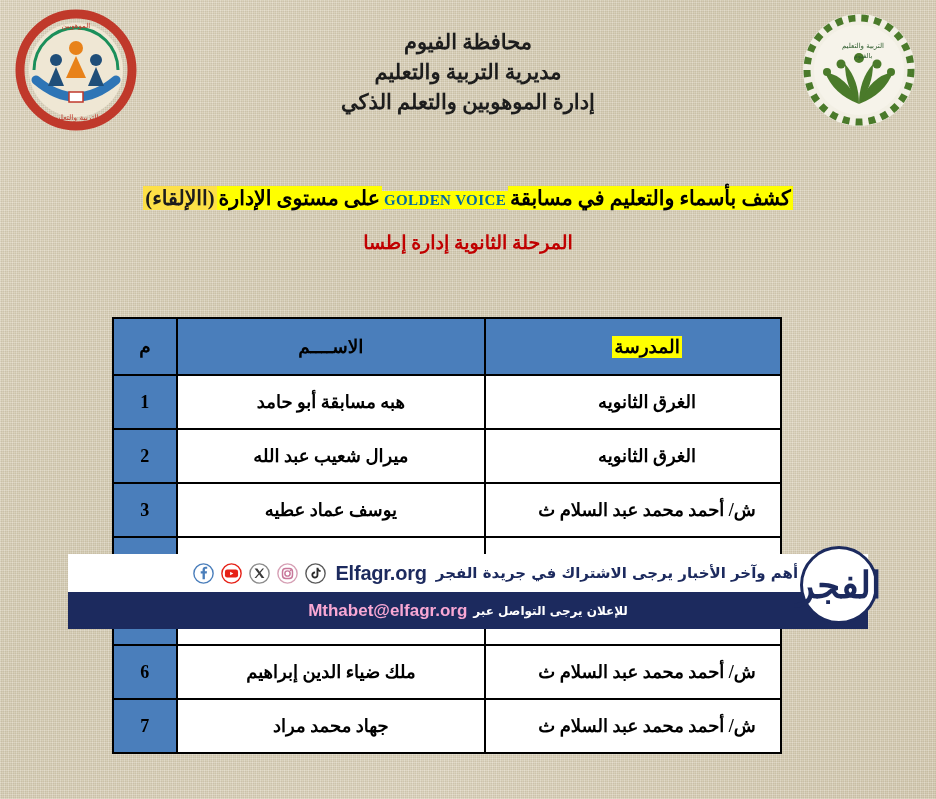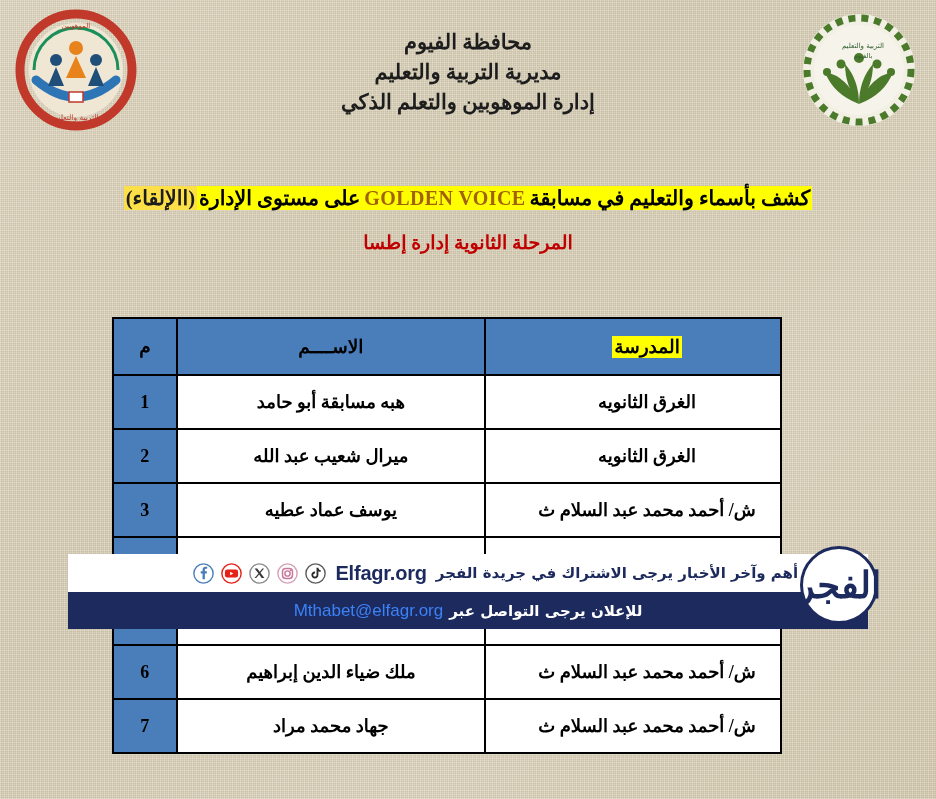--- a/index.html
+++ b/index.html
@@ -48,24 +48,24 @@
   .title-line1 {
     display: inline-block;
     font-size: 20.5px;
     font-weight: bold;
     line-height: 1.45;
     white-space: nowrap;
   }
   .hl { background: #ffff00; padding: 1px 2px; }
   .hl-pink { background: #fde047; padding: 1px 2px; color: #1d1d1d; }
   .golden-voice {
-    color: #a16207;
+    color: #0369a1;
     font-family: "Liberation Serif", serif;
     font-weight: bold;
-    font-size: 20px;
+    font-size: 15px;
     letter-spacing: 0.4px;
   }
   .title-line2 {
     margin-top: 17px;
     font-size: 19px;
     font-weight: bold;
     color: #c00000;
     direction: rtl;
   }
 
@@ -155,30 +155,30 @@
     left: 0; top: 38px;
     width: 800px; height: 37px;
     background: #1c2a5e;
     display: flex;
     align-items: center;
     justify-content: center;
     direction: rtl;
   }
   .ad-row2-text {
     font-family: "DejaVu Sans", sans-serif;
-    font-size: 15px;
+    font-size: 12px;
     font-weight: bold;
     color: #ffffff;
     white-space: nowrap;
   }
   .ad-row2-email {
     font-family: "Liberation Sans", sans-serif;
     font-size: 17px;
-    font-weight: normal;
-    color: #3b82f6;
+    font-weight: bold;
+    color: #f9a8d4;
     direction: ltr;
     margin-right: 6px;
   }
   .ad-logo {
     position: absolute;
     right: -10px; top: -8px;
     width: 78px; height: 78px;
     border-radius: 50%;
     background: #ffffff;
     border: 3px solid #1c2a5e;

